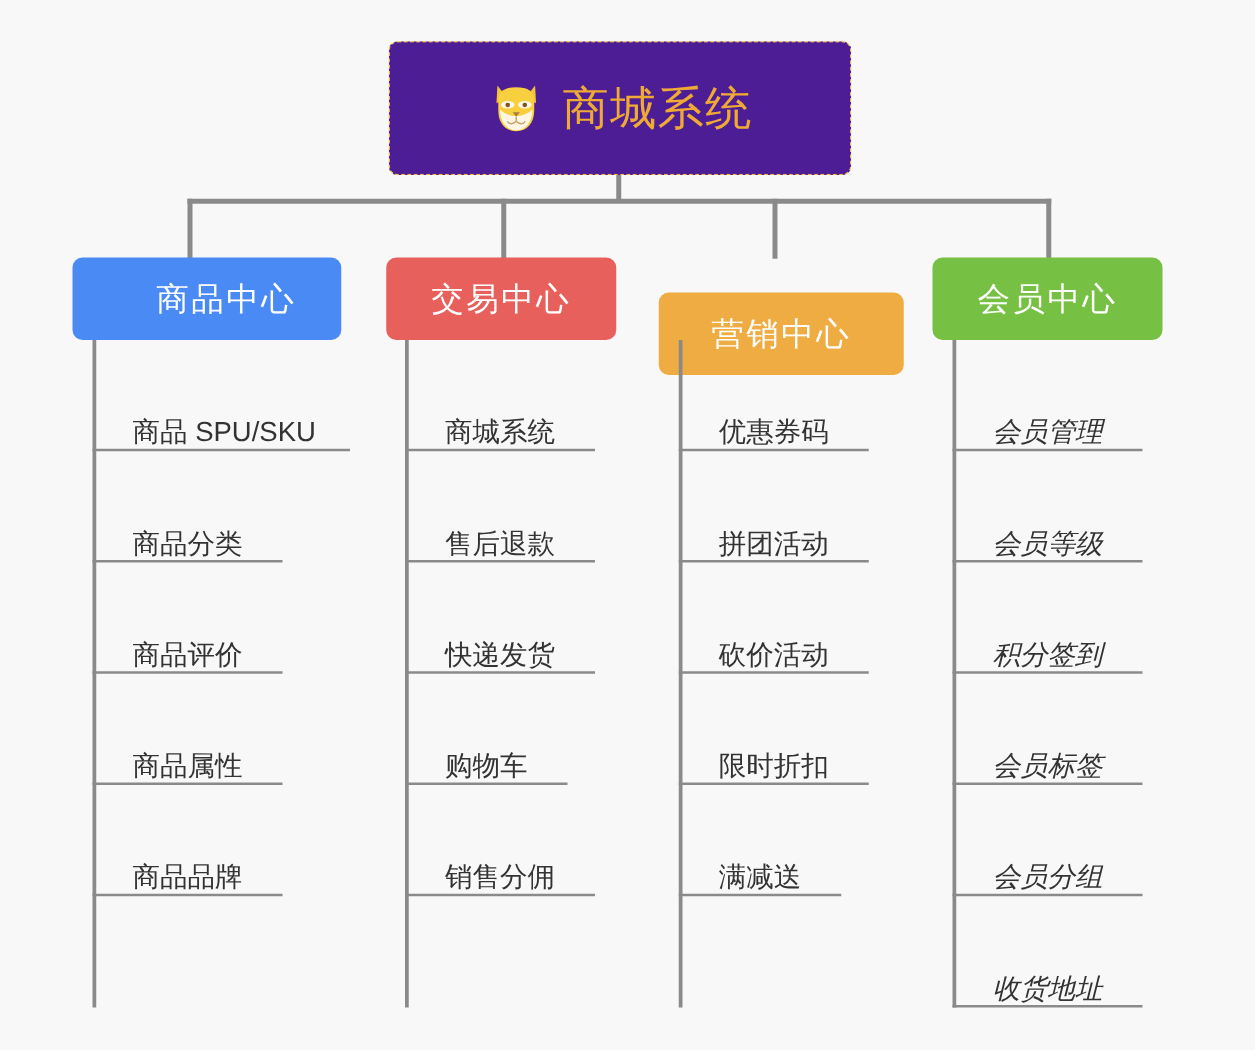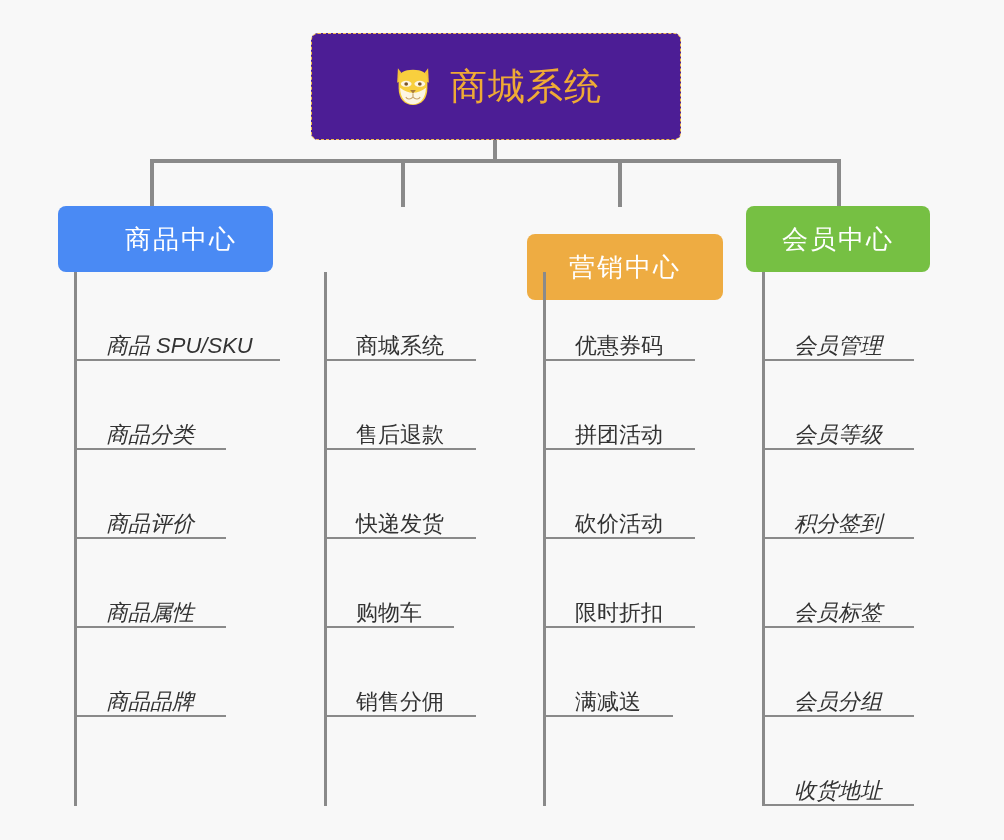--- a/index.html
+++ b/index.html
@@ -132,29 +132,32 @@
   <div class="conn" style="left:493px; top:140px;  width:4px;   height:22px;"></div>
   <div class="conn" style="left:150px; top:159px;  width:691px; height:4px;"></div>
   <div class="conn" style="left:150px; top:159px;  width:4px;   height:48px;"></div>
   <div class="conn" style="left:401px; top:159px;  width:4px;   height:48px;"></div>
   <div class="conn" style="left:618px; top:159px;  width:4px;   height:48px;"></div>
   <div class="conn" style="left:837px; top:159px;  width:4px;   height:48px;"></div>
 
   <div class="cat-box" style="left:58px;  width:184px; top:206px; background:#4a8af4;padding-left:31px;">
     <span>商品中心</span>
   </div>
+  <div class="cat-box" style="left:309px; width:184px; top:206px; background:#e8605c;">
+    <span>交易中心</span>
+  </div>
   <div class="cat-box" style="left:527px; width:196px; top:206px; background:#eeac42;margin-top:28px;">
     <span>营销中心</span>
   </div>
   <div class="cat-box" style="left:746px; width:184px; top:206px; background:#76c043;">
     <span>会员中心</span>
   </div>
 
   <div id="leaf-columns">
-      <div class="leaf-col" style="left: 74px; font-style: italic;">
+      <div class="leaf-col" style="left: 74px;">
         <div class="spine" style="height: 534px;"></div>
         <div class="leaf">
           <span class="leaf-label">商品 SPU/SKU</span>
           <div class="leaf-underline" style="width: 206px;"></div>
         </div>
         <div class="leaf">
           <span class="leaf-label">商品分类</span>
           <div class="leaf-underline" style="width: 152px;"></div>
         </div>
         <div class="leaf">

